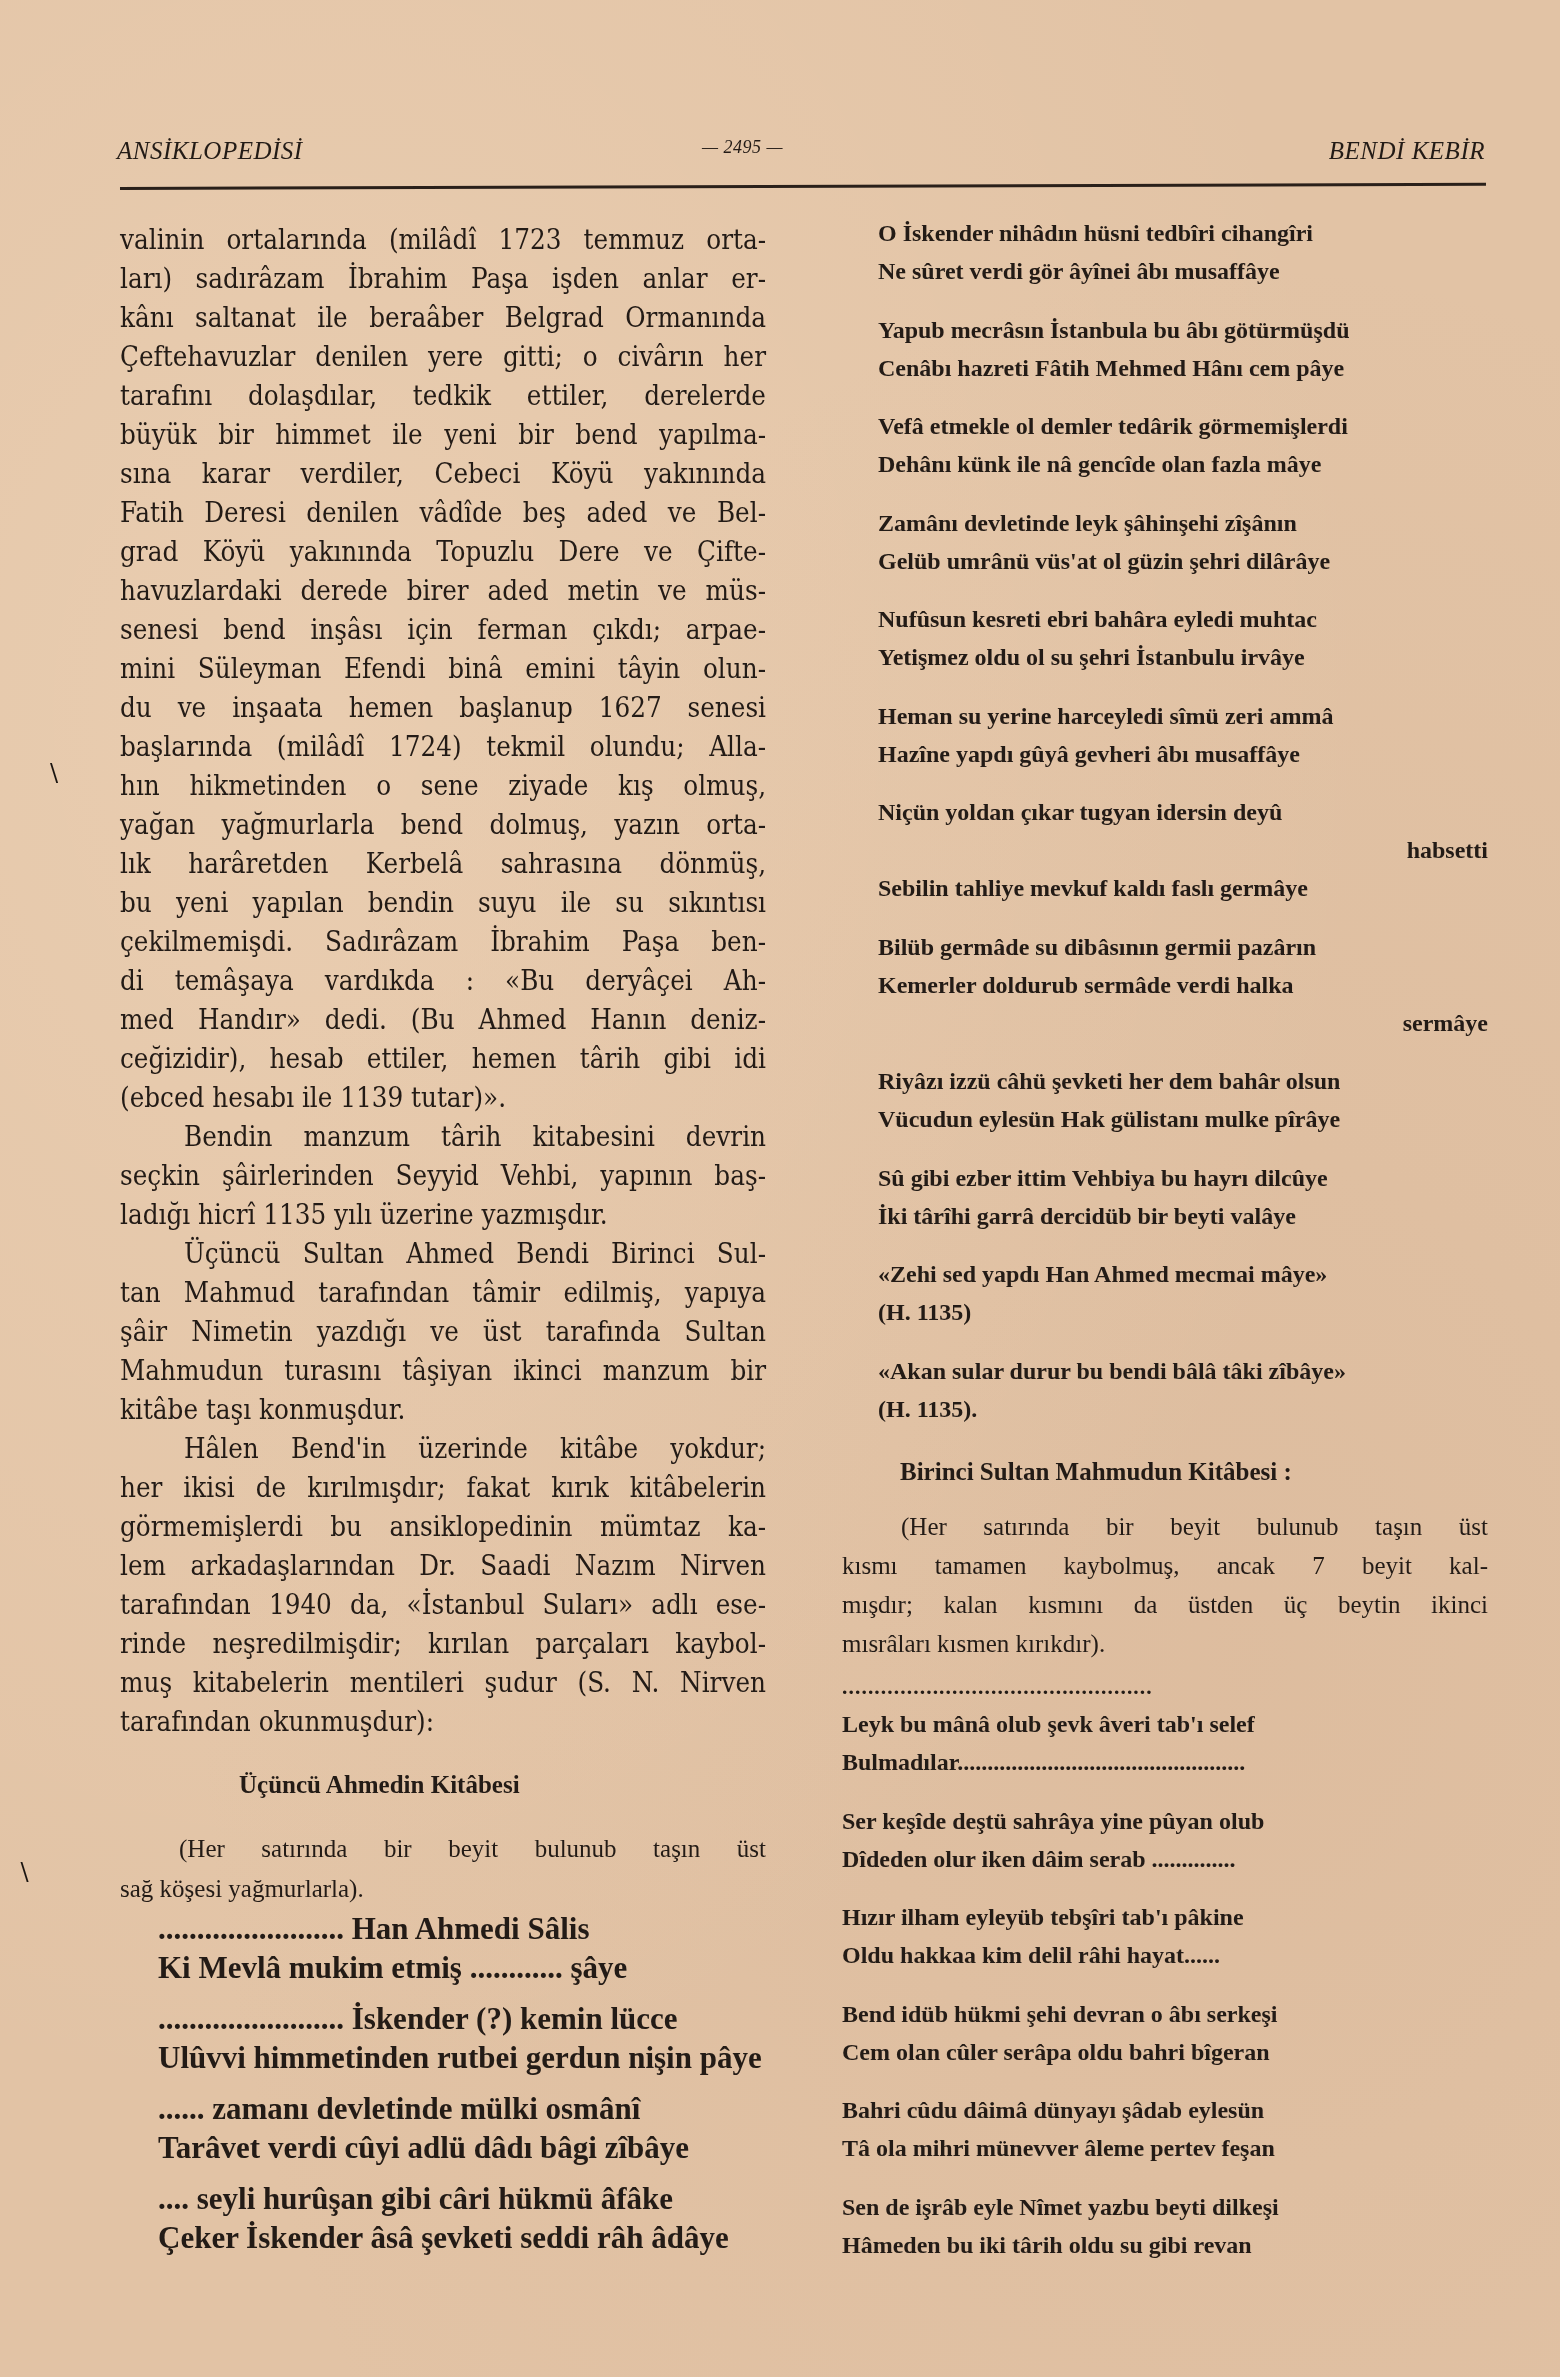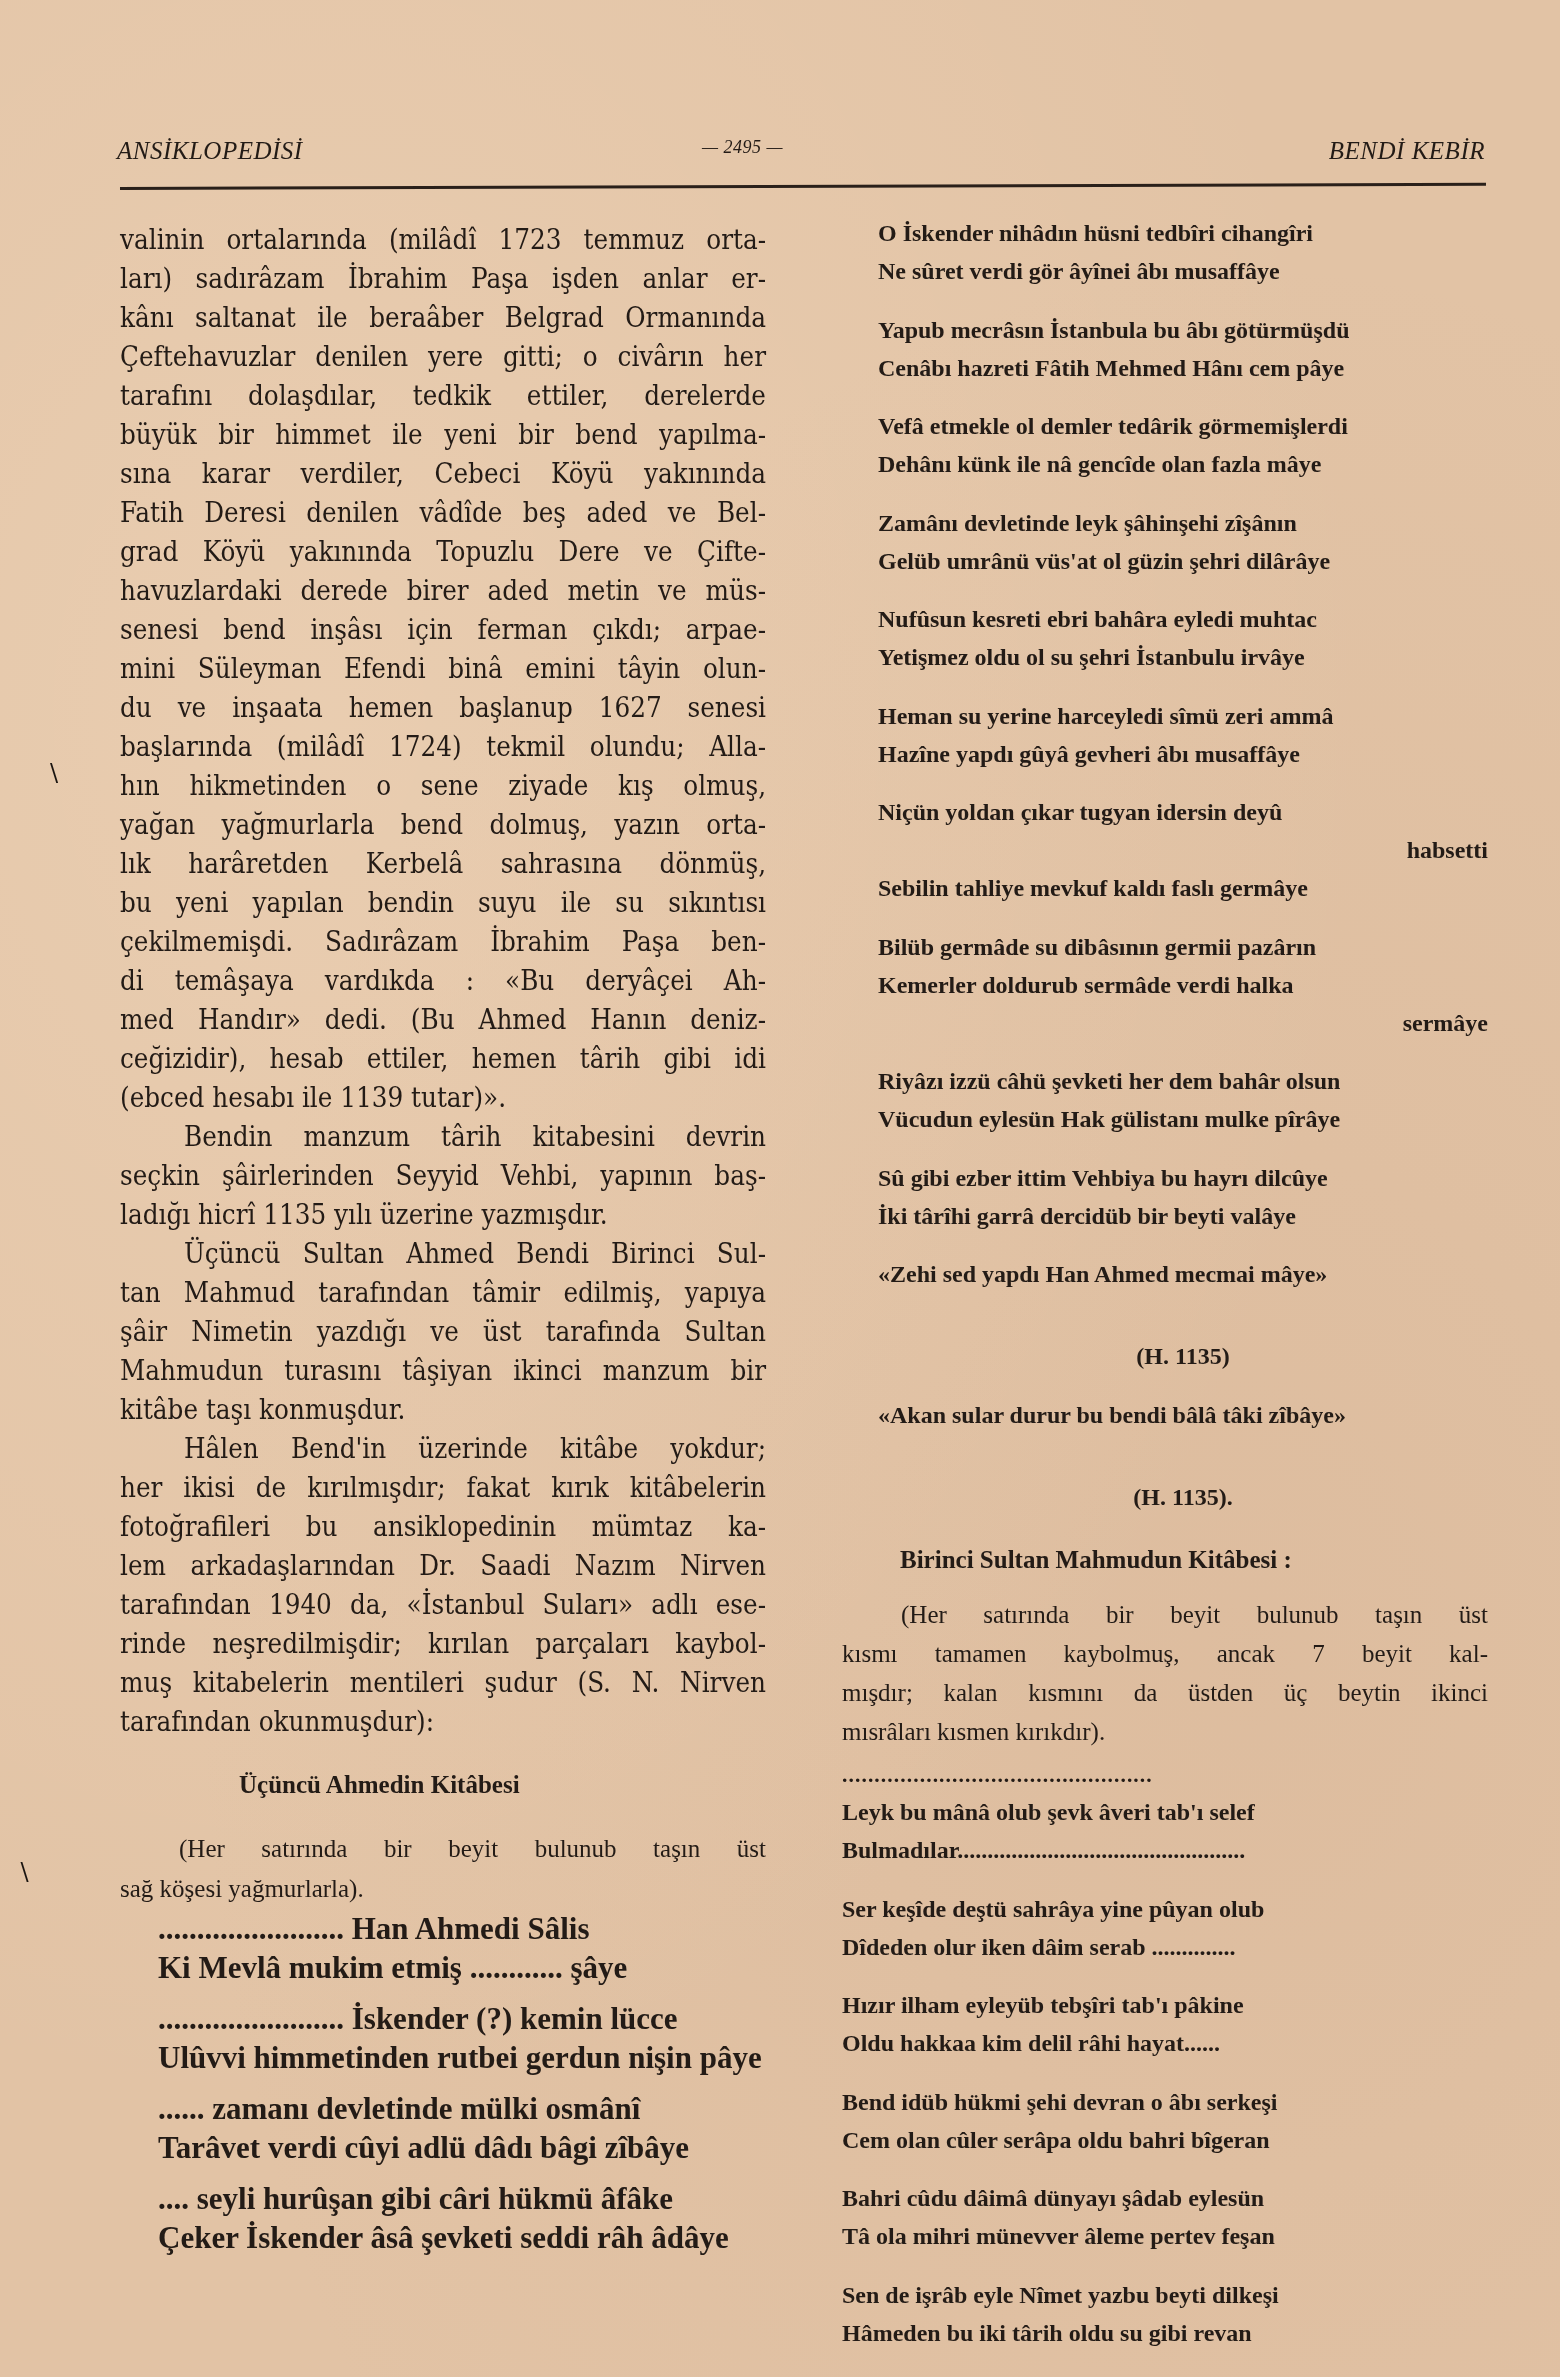--- a/index.html
+++ b/index.html
@@ -54,21 +54,21 @@
   .verse .couplet { margin-bottom: 12px; }
 
   
   .col-right {
     position: absolute; left: 842px; top: 214px; width: 646px;
     font-family: "Liberation Serif", serif;
   }
   .rverse { font-weight: bold; font-size: 24px; line-height: 38px; padding-left: 36px; white-space: nowrap; }
   .rverse .couplet { margin-bottom: 20.5px; }
   .rverse .r { text-align: right; padding-right: 0; }
-  .rverse .center { text-align: center; padding-left: 0; margin-top: 44px; }
+  .rverse .center { padding-left: 0; }
   .r-title { font-weight: bold; font-size: 25px; margin: 10.8px 0 21.5px 58px; }
   .r-note { font-size: 25px; line-height: 39px; text-align: justify; }
   .r-note .line.first { text-indent: 59px; }
   .dots { letter-spacing: 1.1px; }
 
   
   .mark { position: absolute; color: #1a1410; font-size: 24px; }
 </style>
 </head>
 <body>
@@ -119,21 +119,21 @@
     <p>
         <span class="line" style="padding-left: 64px;">Üçüncü Sultan Ahmed Bendi Birinci Sul-</span>
         <span class="line">tan Mahmud tarafından tâmir edilmiş, yapıya</span>
         <span class="line">şâir Nimetin yazdığı ve üst tarafında Sultan</span>
         <span class="line">Mahmudun turasını tâşiyan ikinci manzum bir</span>
         <span class="line last">kitâbe taşı konmuşdur.</span>
       </p>
     <p>
         <span class="line" style="padding-left: 64px;">Hâlen Bend'in üzerinde kitâbe yokdur;</span>
         <span class="line">her ikisi de kırılmışdır; fakat kırık kitâbelerin</span>
-        <span class="line">fotoğrafileri bu ansiklopedinin mümtaz ka-</span>
+        <span class="line">görmemişlerdi bu ansiklopedinin mümtaz ka-</span>
         <span class="line">lem arkadaşlarından Dr. Saadi Nazım Nirven</span>
         <span class="line">tarafından 1940 da, «İstanbul Suları» adlı ese-</span>
         <span class="line">rinde neşredilmişdir; kırılan parçaları kaybol-</span>
         <span class="line">muş kitabelerin mentileri şudur (S. N. Nirven</span>
         <span class="line last">tarafından okunmuşdur):</span>
       </p>
 
     <div class="sub-title">Üçüncü Ahmedin Kitâbesi</div>
     <div class="note">
         <span class="line first">(Her satırında bir beyit bulunub taşın üst</span>

